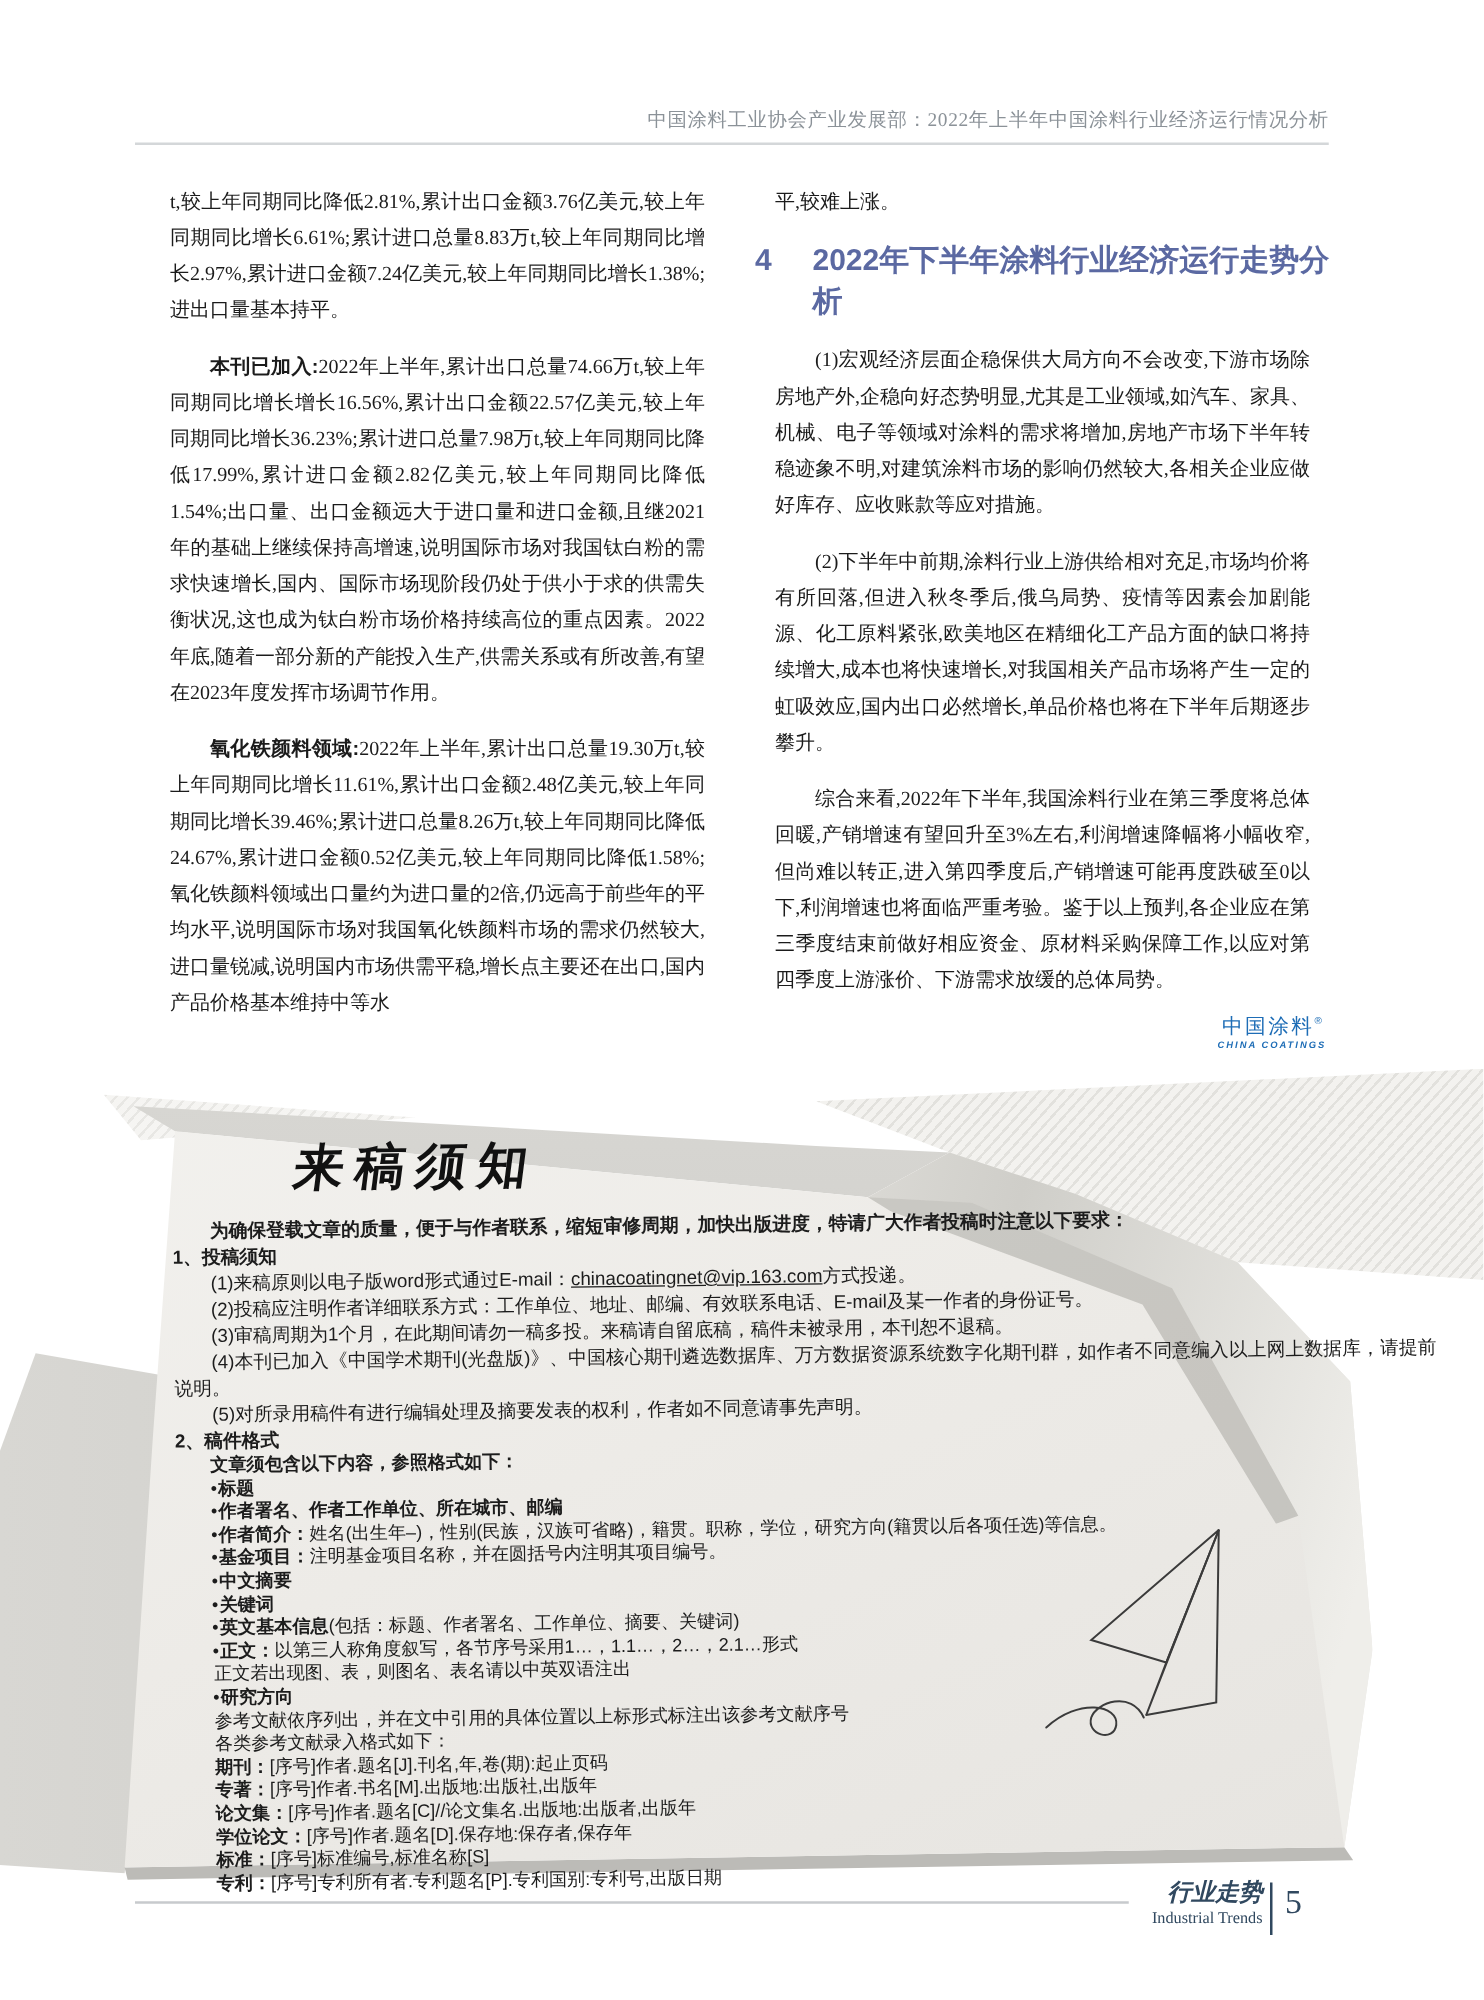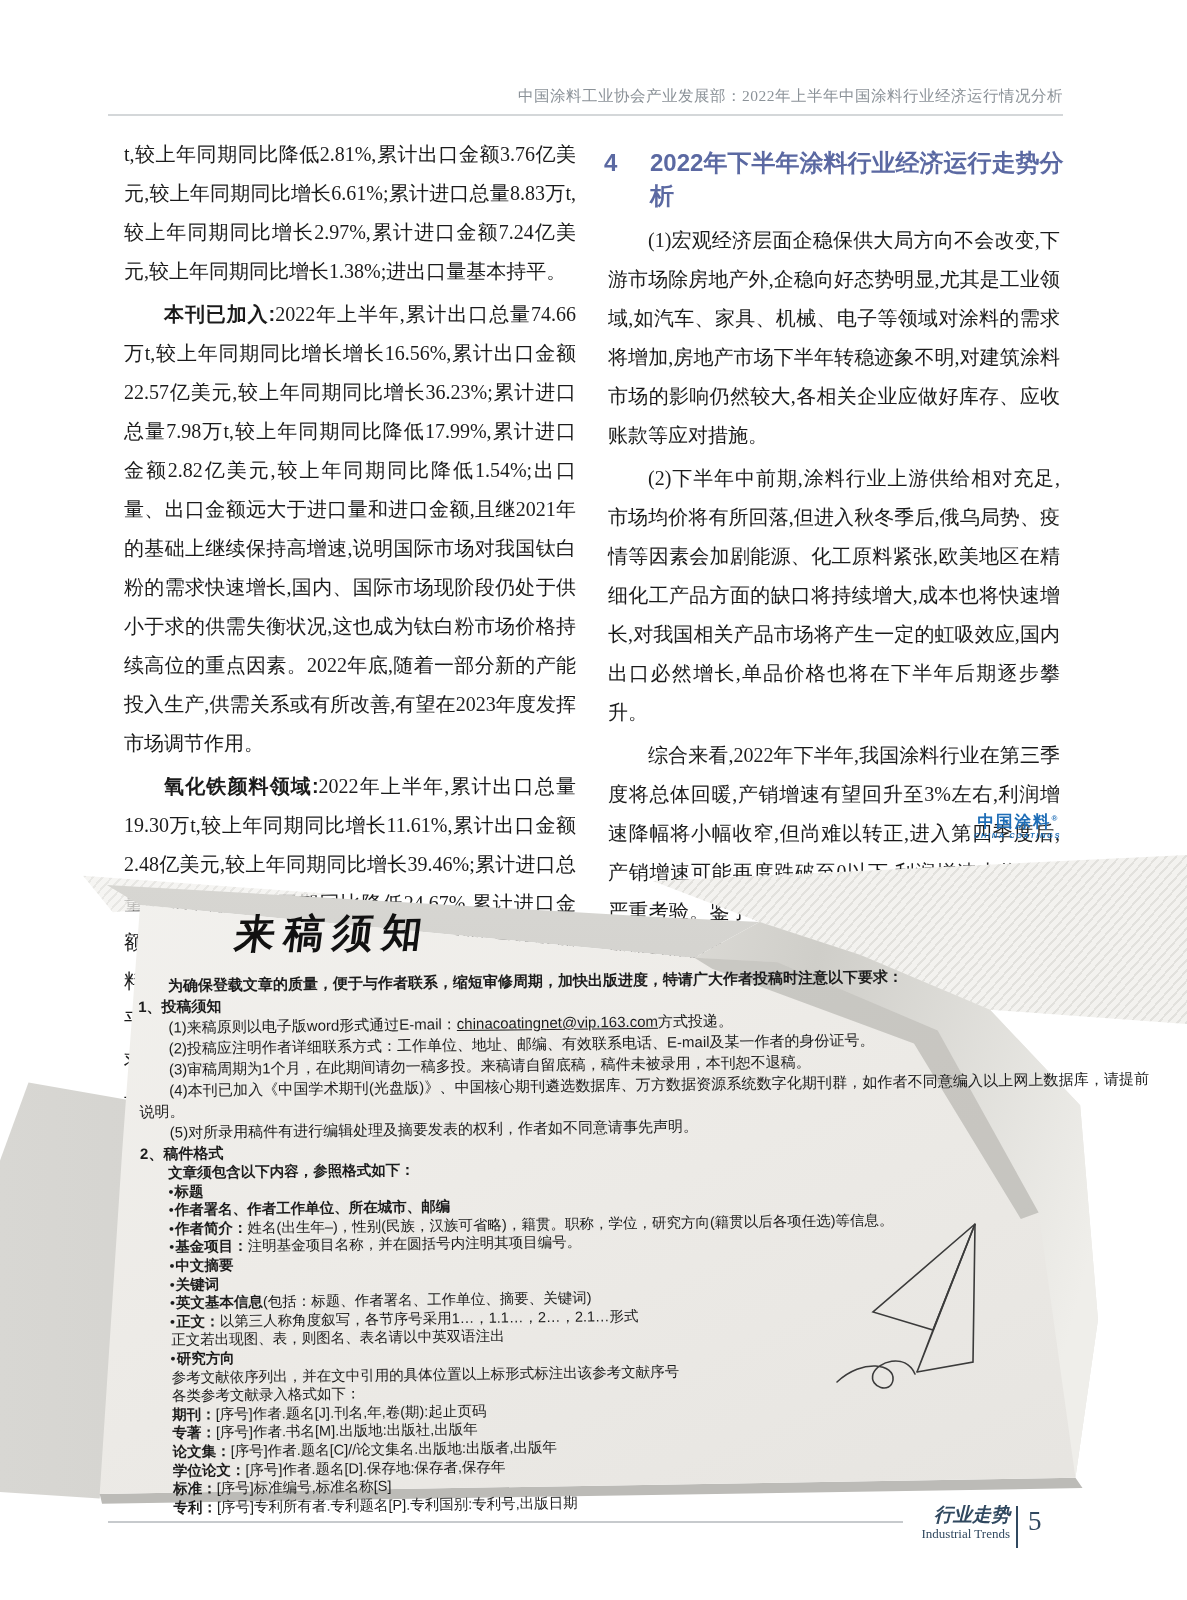--- a/index.html
+++ b/index.html
@@ -7,33 +7,33 @@
         font-family:"Liberation Serif","DejaVu Serif",serif;color:#1b1b1b;}
 
   
   .hdr-title{position:absolute;top:86px;left:108px;width:955px;text-align:right;
              font-size:15.5px;color:#8b9298;letter-spacing:.5px;}
   .hdr-rule{position:absolute;top:114px;left:108px;width:955px;height:2px;background:#d4d7d9;}
 
   
   .columns{position:absolute;top:131px;left:120px;width:944px;display:flex;gap:24px;}
   .col{width:460px;}
-  .col p{margin:4px;text-align:justify;font-size:20px;line-height:39px;}
+  .col p{margin:16px;text-align:justify;font-size:16px;line-height:29px;}
   .ind{text-indent:2em;}
   .lead{font-family:"Liberation Sans","DejaVu Sans",sans-serif;font-weight:bold;}
 
   .sec-head{display:flex;margin:15px 0 9px 0;color:#5b69a2;
             font-family:"Liberation Sans","DejaVu Sans",sans-serif;
             font-weight:bold;font-size:24px;line-height:33px;text-align:left;}
   .sec-head .num{width:46px;flex:0 0 auto;}
 
   
   .logo{position:absolute;top:812px;right:126px;text-align:center;color:#1e6db6;
         font-family:"Liberation Sans","DejaVu Sans",sans-serif;line-height:1.1;}
-  .logo .cn{font-size:16.5px;font-weight:bold;letter-spacing:2px;}
+  .logo .cn{font-size:16.5px;font-weight:normal;letter-spacing:2px;}
   .logo .mark{font-size:8px;vertical-align:super;letter-spacing:0;}
   .logo .en{font-size:7.5px;letter-spacing:1.6px;font-weight:bold;margin-top:2px;font-style:italic;}
 
   
   .stack{position:absolute;top:855px;left:0;width:1187px;height:650px;}
   .layer{position:absolute;inset:0;}
   .hatch{background:repeating-linear-gradient(-48deg,#e2e1dd 0 2px,#f3f2ef 2px 7px);}
   .hatch-tr{clip-path:polygon(55% 4%,100% 0%,100% 26%,83.4% 23.8%,64% 10.3%);}
   .hatch-tl{clip-path:polygon(7% 3.2%,28% 6%,9.5% 8.8%);opacity:.8;}
   .backband{clip-path:polygon(9% 4.6%,55% 9.5%,64% 10.3%,58.5% 15.8%,11.8% 7.7%);
@@ -86,20 +86,21 @@
   <div class="hdr-title">中国涂料工业协会产业发展部：2022年上半年中国涂料行业经济运行情况分析</div>
   <div class="hdr-rule"></div>
 
   <div class="columns">
     <div class="col">
       <p>t,较上年同期同比降低2.81%,累计出口金额3.76亿美元,较上年同期同比增长6.61%;累计进口总量8.83万t,较上年同期同比增长2.97%,累计进口金额7.24亿美元,较上年同期同比增长1.38%;进出口量基本持平。</p>
       <p class="ind"><b class="lead">本刊已加入:</b><span>2022年上半年,累计出口总量74.66万t,较上年同期同比增长增长16.56%,累计出口金额22.57亿美元,较上年同期同比增长36.23%;累计进口总量7.98万t,较上年同期同比降低17.99%,累计进口金额2.82亿美元,较上年同期同比降低1.54%;出口量、出口金额远大于进口量和进口金额,且继2021年的基础上继续保持高增速,说明国际市场对我国钛白粉的需求快速增长,国内、国际市场现阶段仍处于供小于求的供需失衡状况,这也成为钛白粉市场价格持续高位的重点因素。2022年底,随着一部分新的产能投入生产,供需关系或有所改善,有望在2023年度发挥市场调节作用。</span></p>
       <p class="ind"><b class="lead">氧化铁颜料领域:</b><span>2022年上半年,累计出口总量19.30万t,较上年同期同比增长11.61%,累计出口金额2.48亿美元,较上年同期同比增长39.46%;累计进口总量8.26万t,较上年同期同比降低24.67%,累计进口金额0.52亿美元,较上年同期同比降低1.58%;氧化铁颜料领域出口量约为进口量的2倍,仍远高于前些年的平均水平,说明国际市场对我国氧化铁颜料市场的需求仍然较大,进口量锐减,说明国内市场供需平稳,增长点主要还在出口,国内产品价格基本维持中等水</span></p>
     </div>
     <div class="col">
+      <p>平,较难上涨。</p>
       <div class="sec-head">
         <span class="num">4</span>
         <span>2022年下半年涂料行业经济运行走势分析</span>
       </div>
       <p class="ind">(1)宏观经济层面企稳保供大局方向不会改变,下游市场除房地产外,企稳向好态势明显,尤其是工业领域,如汽车、家具、机械、电子等领域对涂料的需求将增加,房地产市场下半年转稳迹象不明,对建筑涂料市场的影响仍然较大,各相关企业应做好库存、应收账款等应对措施。</p>
       <p class="ind">(2)下半年中前期,涂料行业上游供给相对充足,市场均价将有所回落,但进入秋冬季后,俄乌局势、疫情等因素会加剧能源、化工原料紧张,欧美地区在精细化工产品方面的缺口将持续增大,成本也将快速增长,对我国相关产品市场将产生一定的虹吸效应,国内出口必然增长,单品价格也将在下半年后期逐步攀升。</p>
       <p class="ind">综合来看,2022年下半年,我国涂料行业在第三季度将总体回暖,产销增速有望回升至3%左右,利润增速降幅将小幅收窄,但尚难以转正,进入第四季度后,产销增速可能再度跌破至0以下,利润增速也将面临严重考验。鉴于以上预判,各企业应在第三季度结束前做好相应资金、原材料采购保障工作,以应对第四季度上游涨价、下游需求放缓的总体局势。</p>
     </div>
   </div>
 

